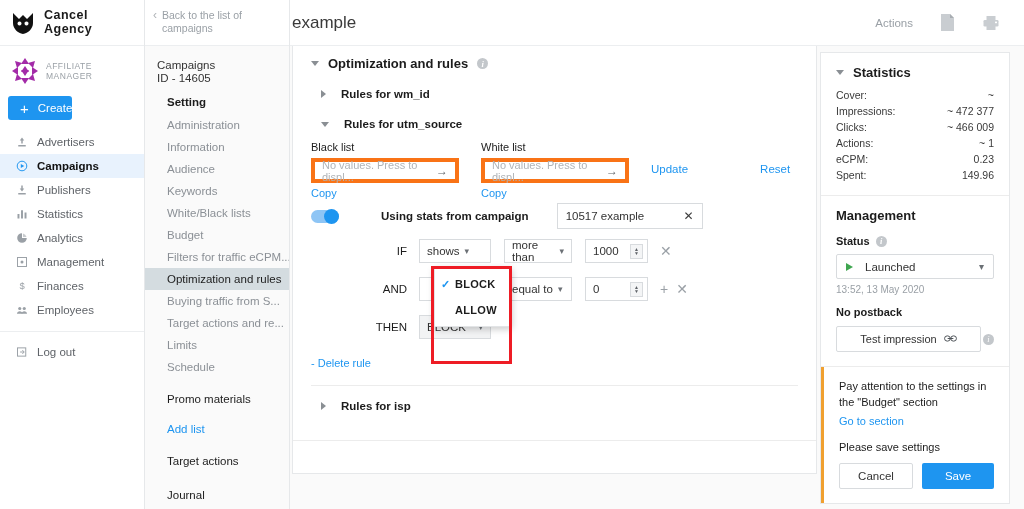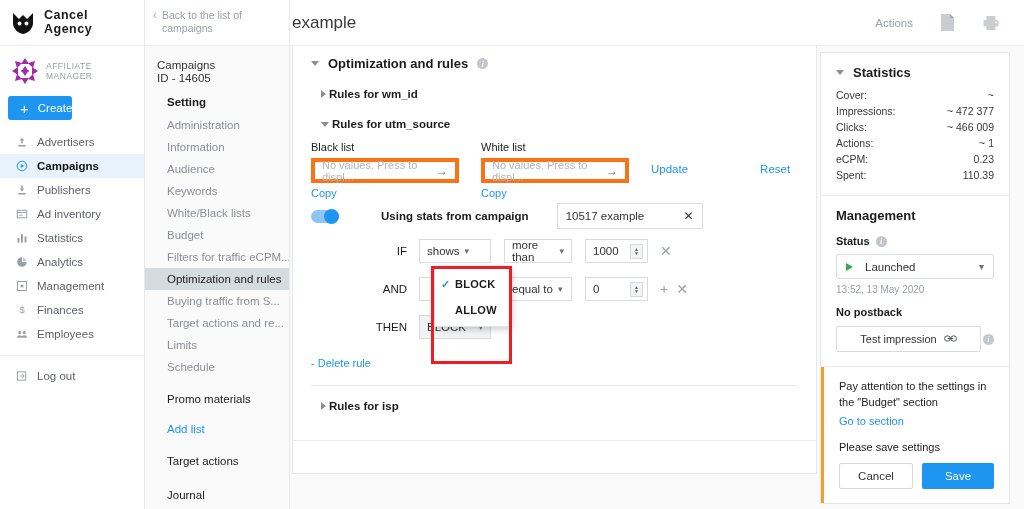--- a/index.html
+++ b/index.html
@@ -101,21 +101,21 @@
     font-weight: bold; color: #1c1c1c; cursor: pointer;
   }
   .tri-down { width: 0; height: 0; border-left: 4.5px solid transparent; border-right: 4.5px solid transparent; border-top: 5px solid #8a8f94; }
   .tri-right { width: 0; height: 0; border-top: 4px solid transparent; border-bottom: 4px solid transparent; border-left: 5px solid #8a8f94; }
   .info-i {
     width: 11px; height: 11px; border-radius: 50%; background: #c3c7cb; color: #fff;
     font-size: 8.5px; display: inline-flex; align-items: center; justify-content: center;
     font-style: italic; font-family: "Liberation Serif", serif; cursor: pointer;
   }
   .rule-row {
-    display: flex; align-items: center; gap: 3px; font-size: 11.5px;
+    display: flex; align-items: center; gap: 15px; font-size: 11.5px;
     font-weight: bold; color: #1c1c1c; padding: 9px 0 9px 10px; cursor: pointer;
   }
 
   .lists-row { display: flex; gap: 22px; align-items: flex-start; padding-top: 2px; }
   .list-col { width: 148px; }
   .list-lbl { font-size: 11px; color: #1c1c1c; margin-bottom: 5px; }
   .list-input {
     height: 25px; border: 4px solid #f97316; background: #fff; display: flex;
     align-items: center; padding: 0 7px; font-size: 11px; color: #b0b4b8; cursor: text;
   }
@@ -278,30 +278,20 @@
         </span>
         <span>Campaigns</span>
       </li>
       <li class="nav-item">
         <span class="nav-ico">
           <svg width="12" height="12" viewBox="0 0 16 16">
               <path d="M7 2 h2 v4 h2 L8 10 L5 6 h2 Z M3 12 h10 v2 H3 Z" fill="currentColor"></path>
             </svg>
         </span>
         <span>Publishers</span>
-      </li>
-      <li class="nav-item">
-        <span class="nav-ico">
-          <svg width="12" height="12" viewBox="0 0 16 16">
-              <rect x="1.6" y="3" width="12.8" height="10" fill="none" stroke="currentColor" stroke-width="1.3"></rect>
-              <line x1="1.6" y1="6" x2="14.4" y2="6" stroke="currentColor" stroke-width="1.3"></line>
-              <line x1="4" y1="9.5" x2="9" y2="9.5" stroke="currentColor" stroke-width="1.2"></line>
-            </svg>
-        </span>
-        <span>Ad inventory</span>
       </li>
       <li class="nav-item">
         <span class="nav-ico">
           <svg width="12" height="12" viewBox="0 0 16 16">
               <rect x="2" y="8" width="2.6" height="6" fill="currentColor"></rect>
               <rect x="6.7" y="3" width="2.6" height="11" fill="currentColor"></rect>
               <rect x="11.4" y="6" width="2.6" height="8" fill="currentColor"></rect>
             </svg>
         </span>
         <span>Statistics</span>
@@ -564,21 +554,21 @@
         <div class="stat-line">
           <span class="k">Actions:</span>
           <span class="v">~ 1</span>
         </div>
         <div class="stat-line">
           <span class="k">eCPM:</span>
           <span class="v">0.23</span>
         </div>
         <div class="stat-line">
           <span class="k">Spent:</span>
-          <span class="v">110.39</span>
+          <span class="v">149.96</span>
         </div>
       </div>
     </div>
 
     <div class="rp-sec">
       <div class="rp-title">Management</div>
       <div class="st-lbl">
         <span>Status</span>
         <span class="info-i">i</span>
       </div>

